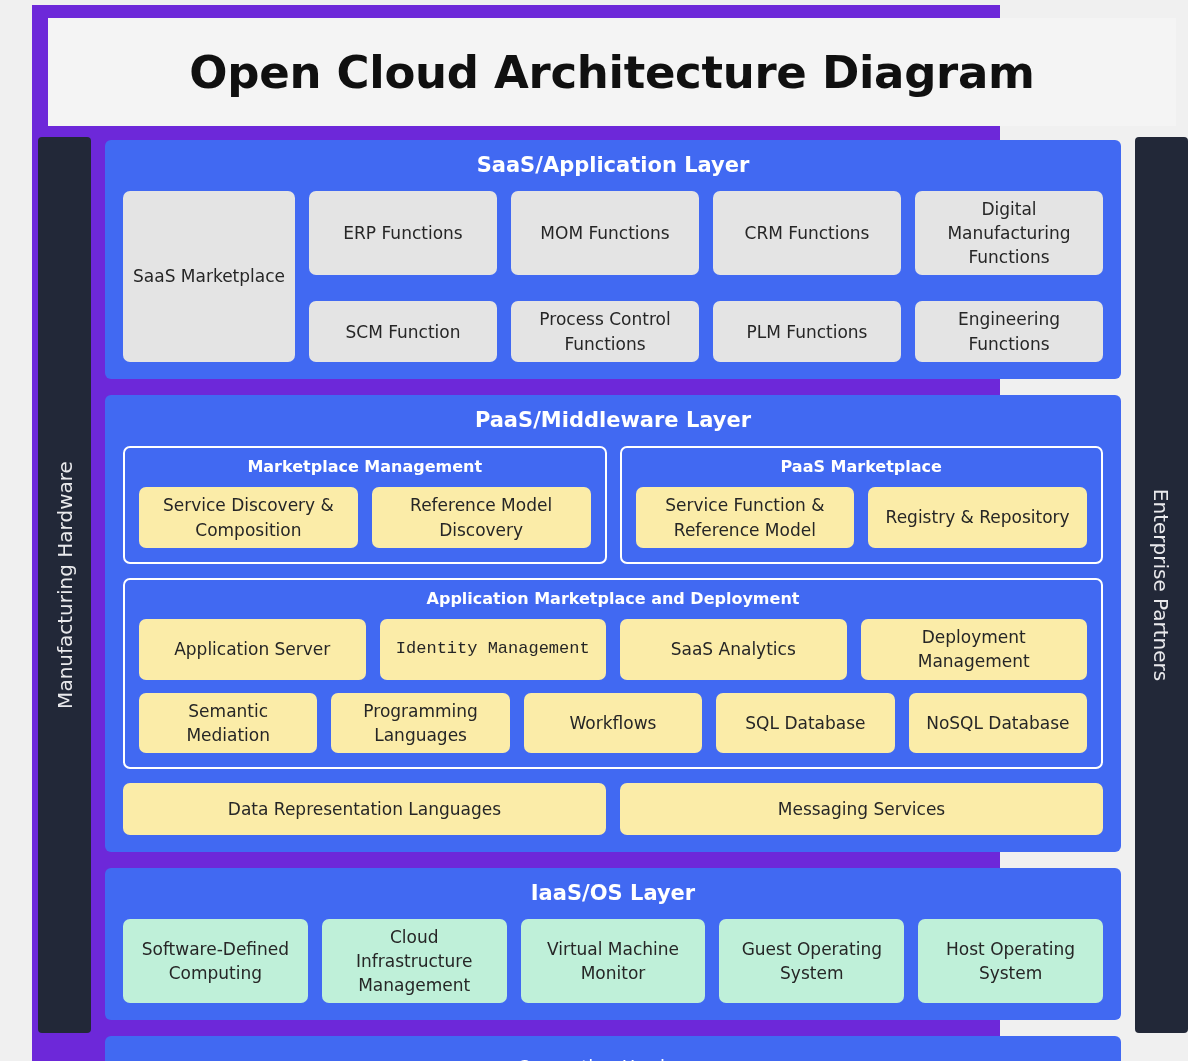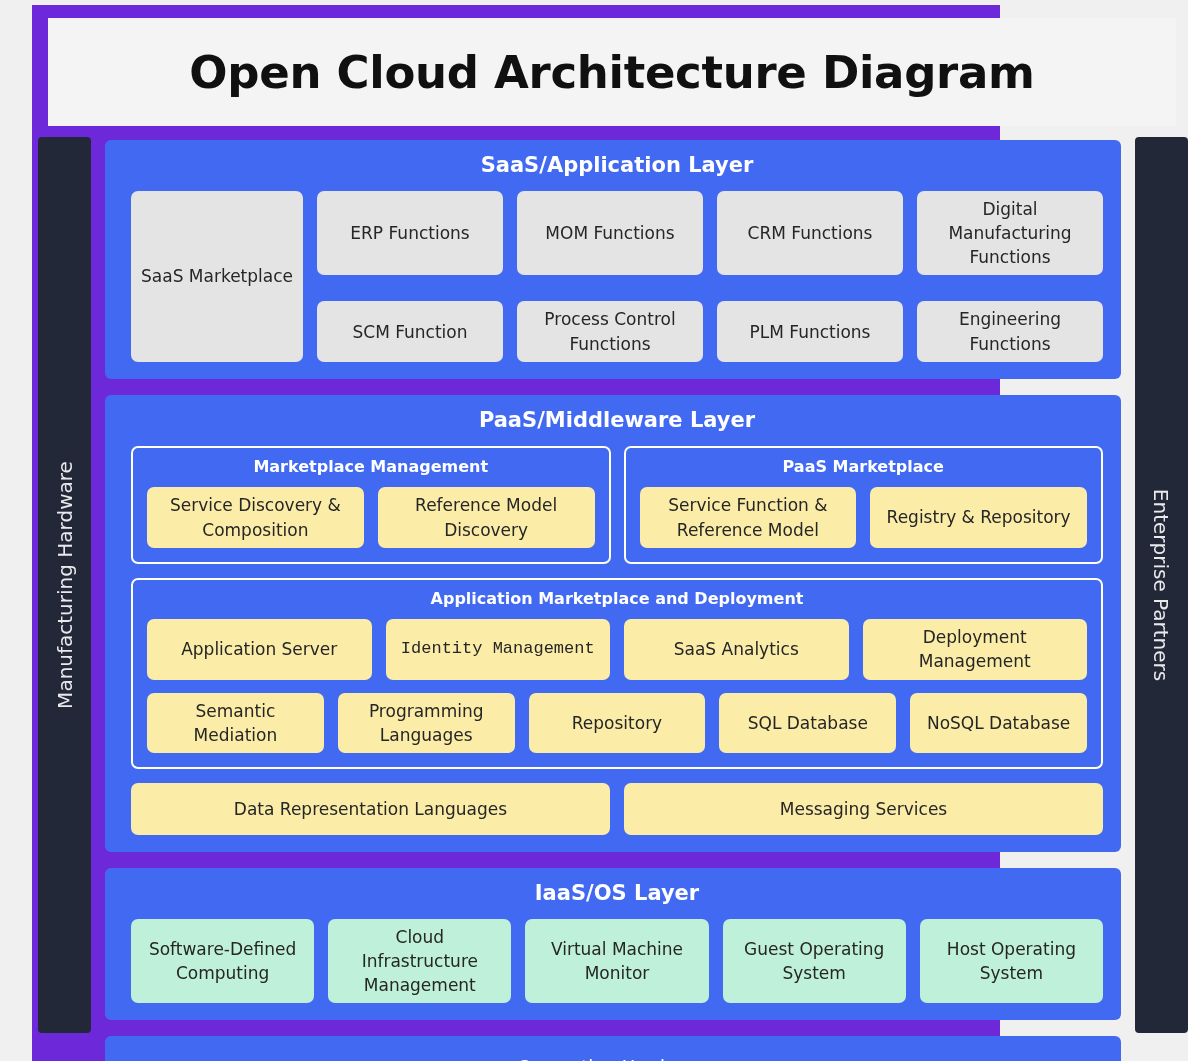--- a/index.html
+++ b/index.html
@@ -83,21 +83,21 @@
     flex-direction: column;
     gap: 16px;
     margin: 0 14px;
     padding-top: 3px;
   }
 
   
   .layer {
     background: #4169f2;
     border-radius: 6px;
-    padding: 14px 18px 17px 26px;
+    padding: 14px 18px 17px 18px;
   }
   .layer-title {
     text-align: center;
     color: #ffffff;
     font-size: 21px;
     font-weight: 700;
     margin-bottom: 14px;
     line-height: 1.1;
   }
 
@@ -229,21 +229,21 @@
           <div class="subpanel-title">Application Marketplace and Deployment</div>
           <div class="row">
             <div class="tile tile-yellow" style="flex:1 1 0;">Application Server</div>
             <div class="tile tile-yellow" style="flex:1 1 0;font-family:Liberation Mono, monospace;">Identity Management</div>
             <div class="tile tile-yellow" style="flex:1 1 0;">SaaS Analytics</div>
             <div class="tile tile-yellow" style="flex:1 1 0;">Deployment Management</div>
           </div>
           <div class="row">
             <div class="tile tile-yellow" style="flex:1 1 0;">Semantic Mediation</div>
             <div class="tile tile-yellow" style="flex:1 1 0;">Programming Languages</div>
-            <div class="tile tile-yellow" style="flex:1 1 0;">Repository</div>
+            <div class="tile tile-yellow" style="flex:1 1 0;">Workflows</div>
             <div class="tile tile-yellow" style="flex:1 1 0;">SQL Database</div>
             <div class="tile tile-yellow" style="flex:1 1 0;">NoSQL Database</div>
           </div>
         </div>
 
         <div class="wide-row">
           <div class="tile tile-yellow">Data Representation Languages</div>
           <div class="tile tile-yellow">Messaging Services</div>
         </div>
       </div>

